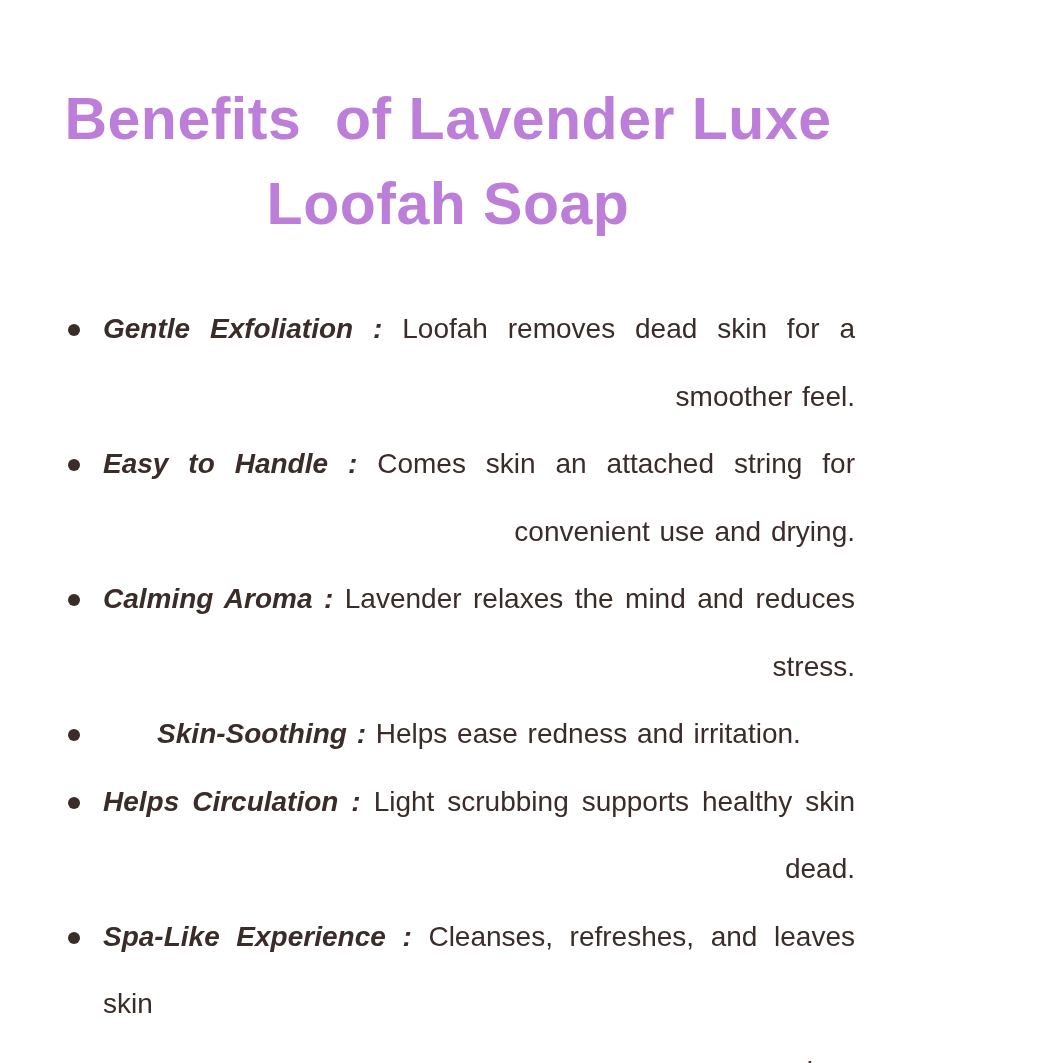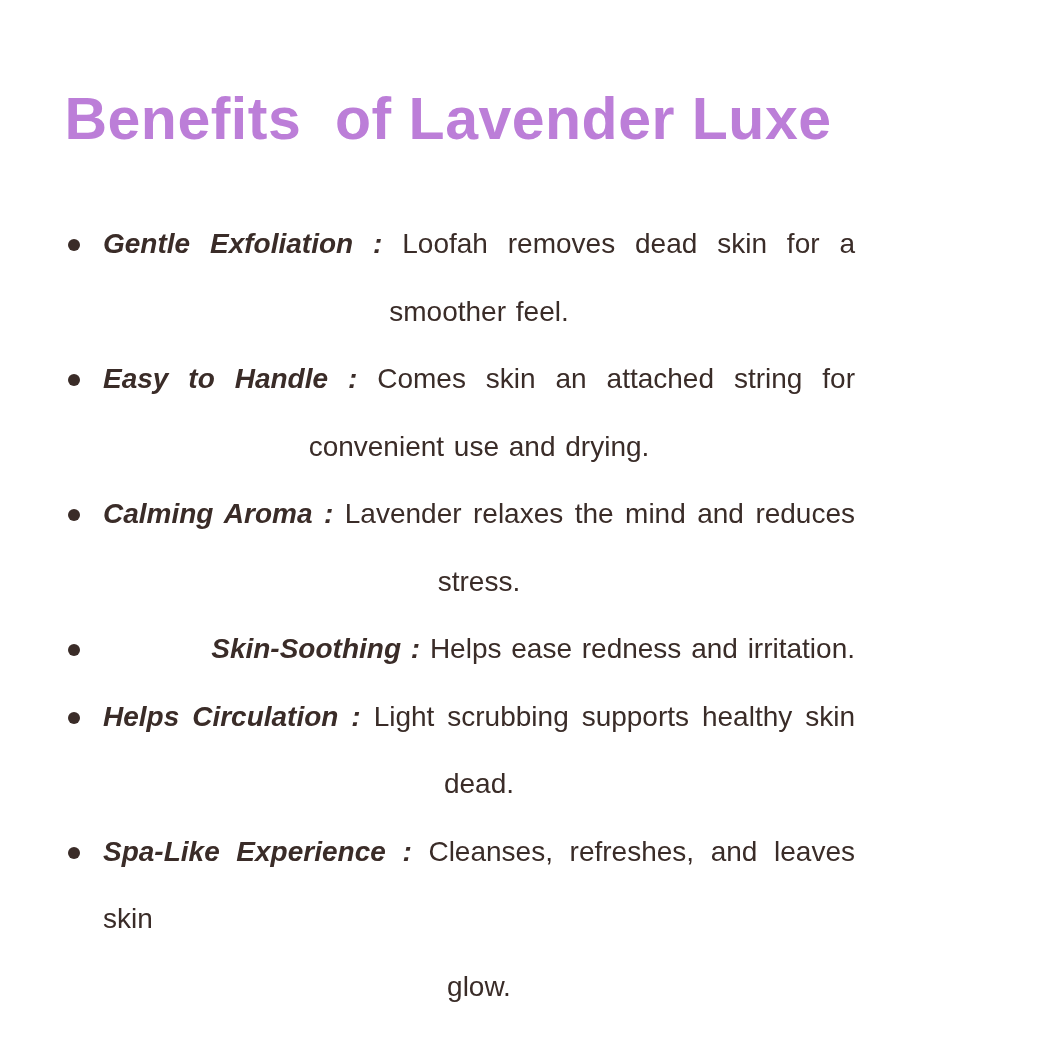--- a/index.html
+++ b/index.html
@@ -50,37 +50,38 @@
     left:-3px;top:29px;
     width:12px;height:12px;
     border-radius:50%;
     background:var(--text-color);
   }
   .line1{
     text-align:justify;
     text-align-last:justify;
   }
   .benefit.single .line1{
-    text-align:right;
+    text-align:center;
     text-align-last:auto;
   }
-  .line2{text-align:center;}
+  .line2{text-align:right;}
   .line2:empty{display:none;}
   .lead{
     font-weight:bold;
     font-style:italic;
   }
 </style>
 </head>
 <body>
 
 <div class="page">
 
   <h1 class="title">
     <span class="title-line">Benefits  of Lavender Luxe</span>
+    <span class="title-line">Loofah Soap</span>
   </h1>
 
   <div class="content">
     <ul class="benefits">
 
       <li class="benefit">
         <span class="dot"></span>
         <div class="line1"><b class="lead">Gentle Exfoliation :</b> <span class="desc">Loofah removes dead skin for a</span></div>
         <div class="line2">smoother feel.</div>
       </li>

